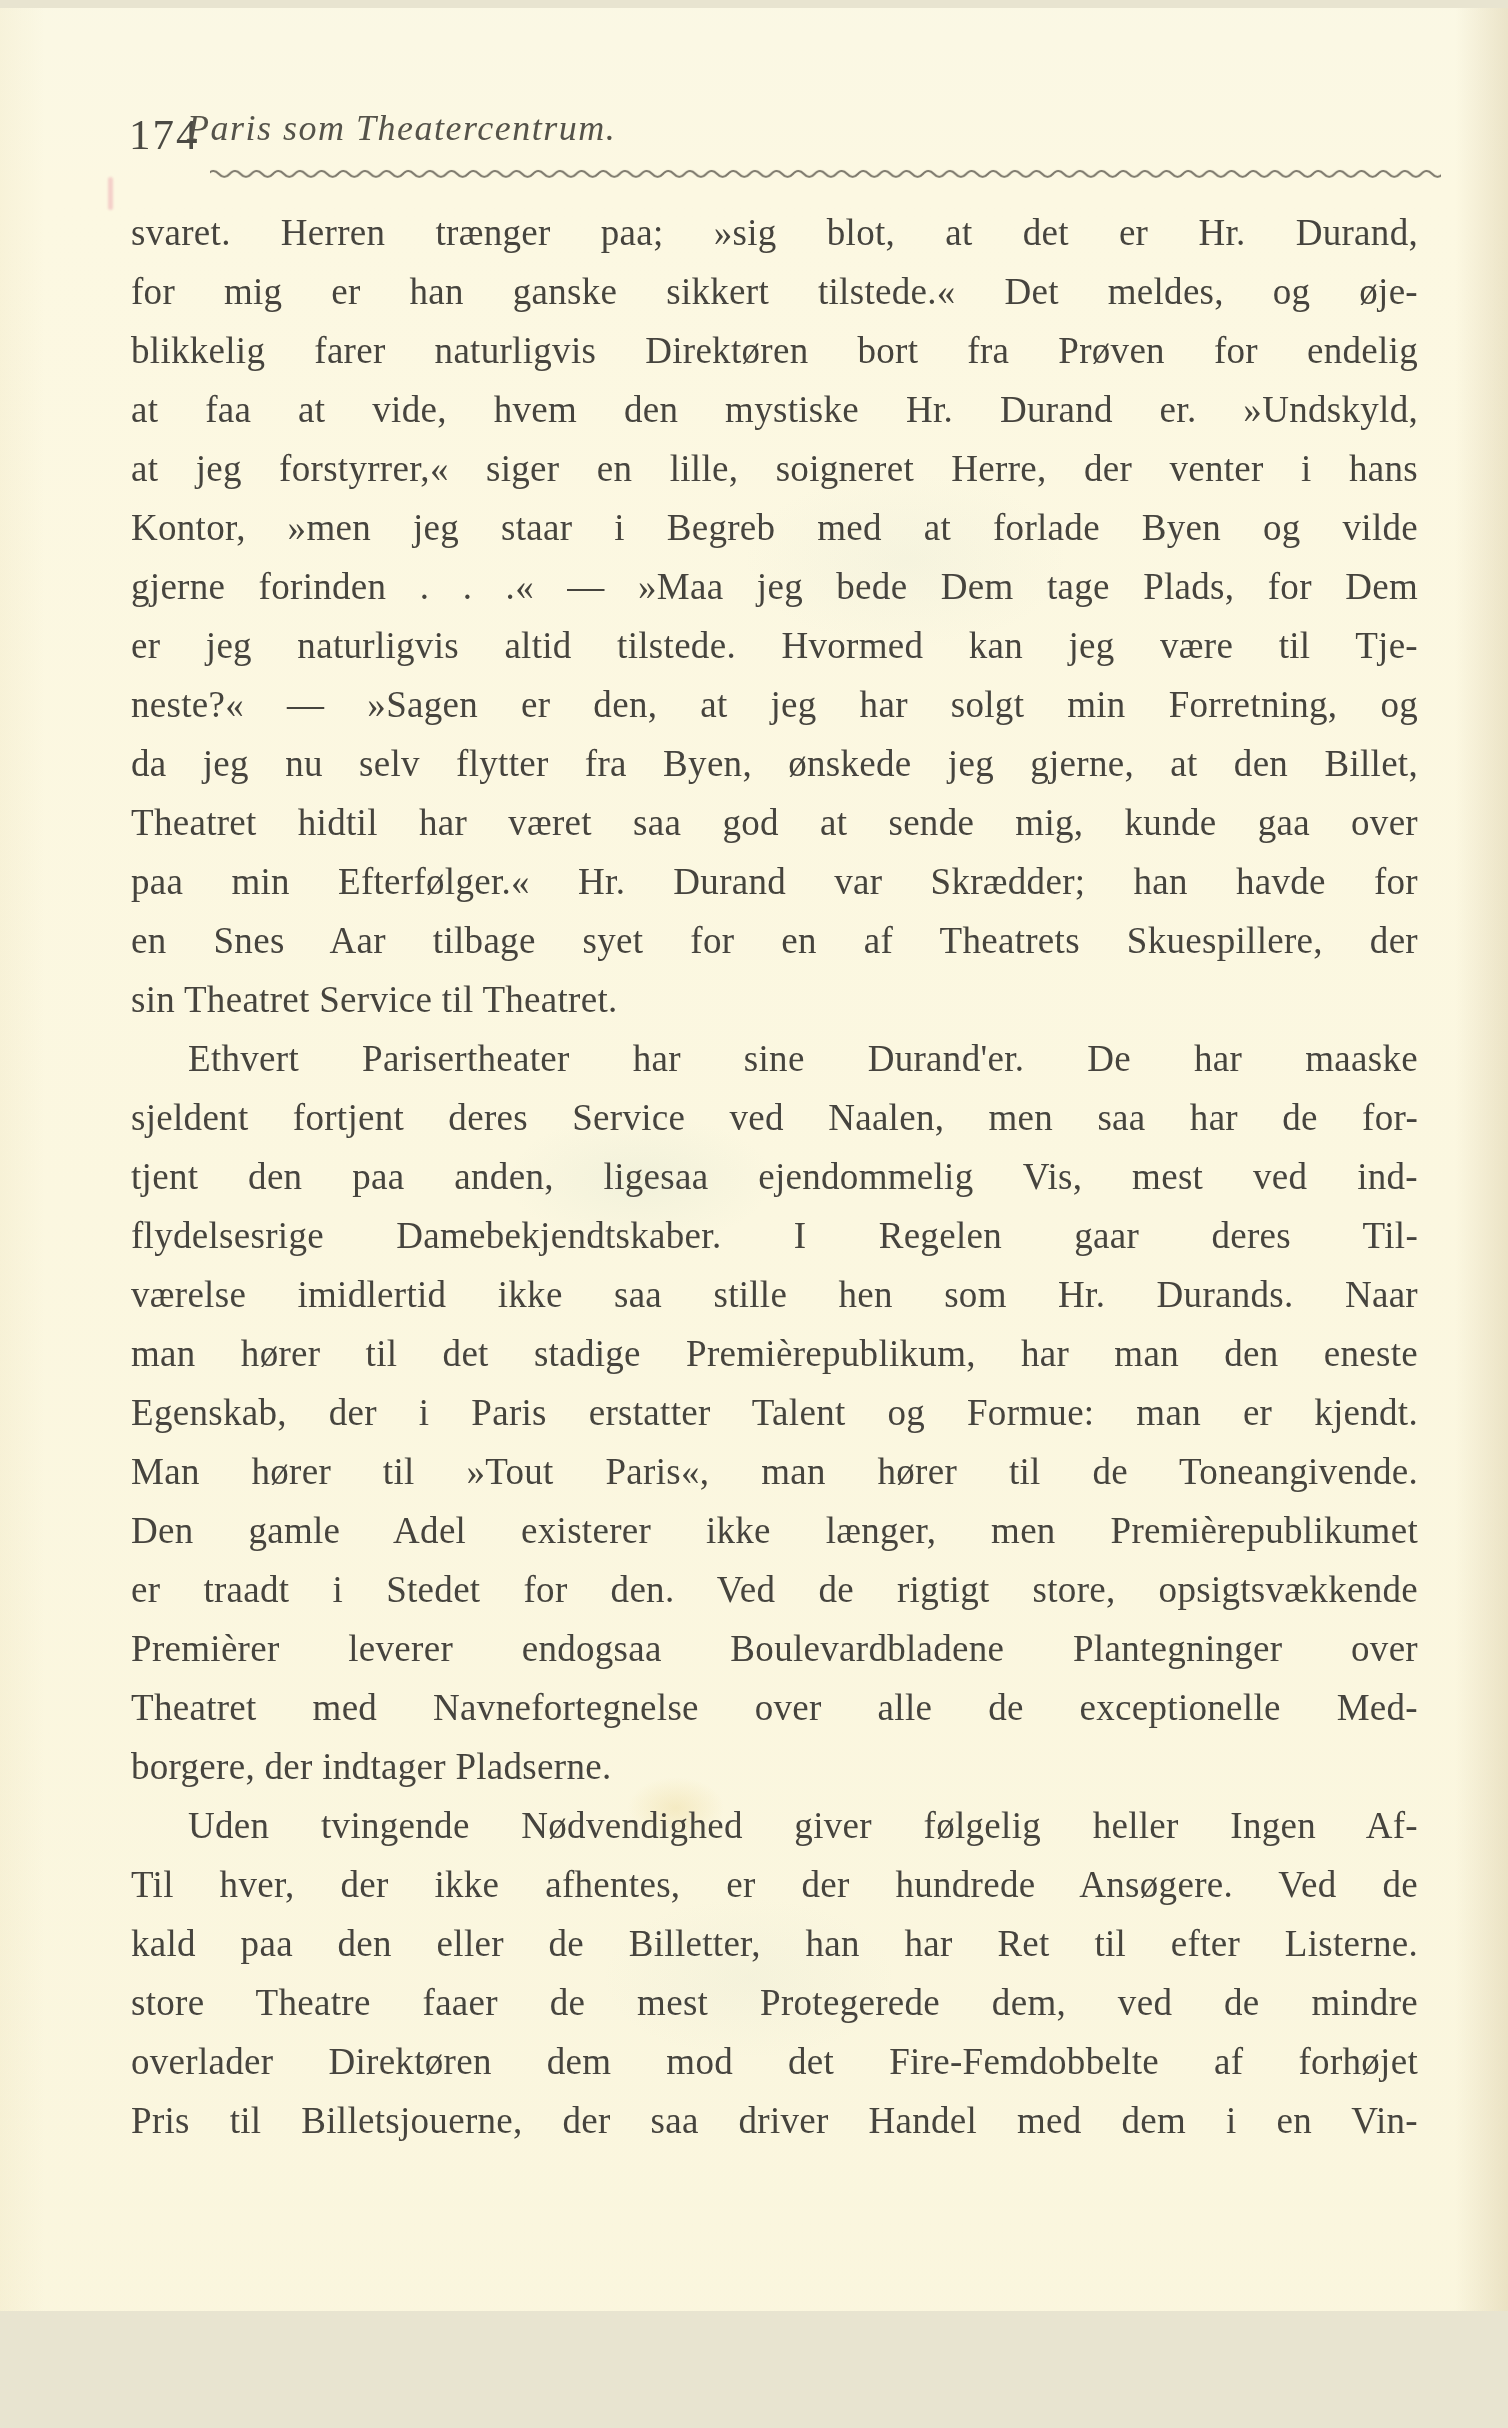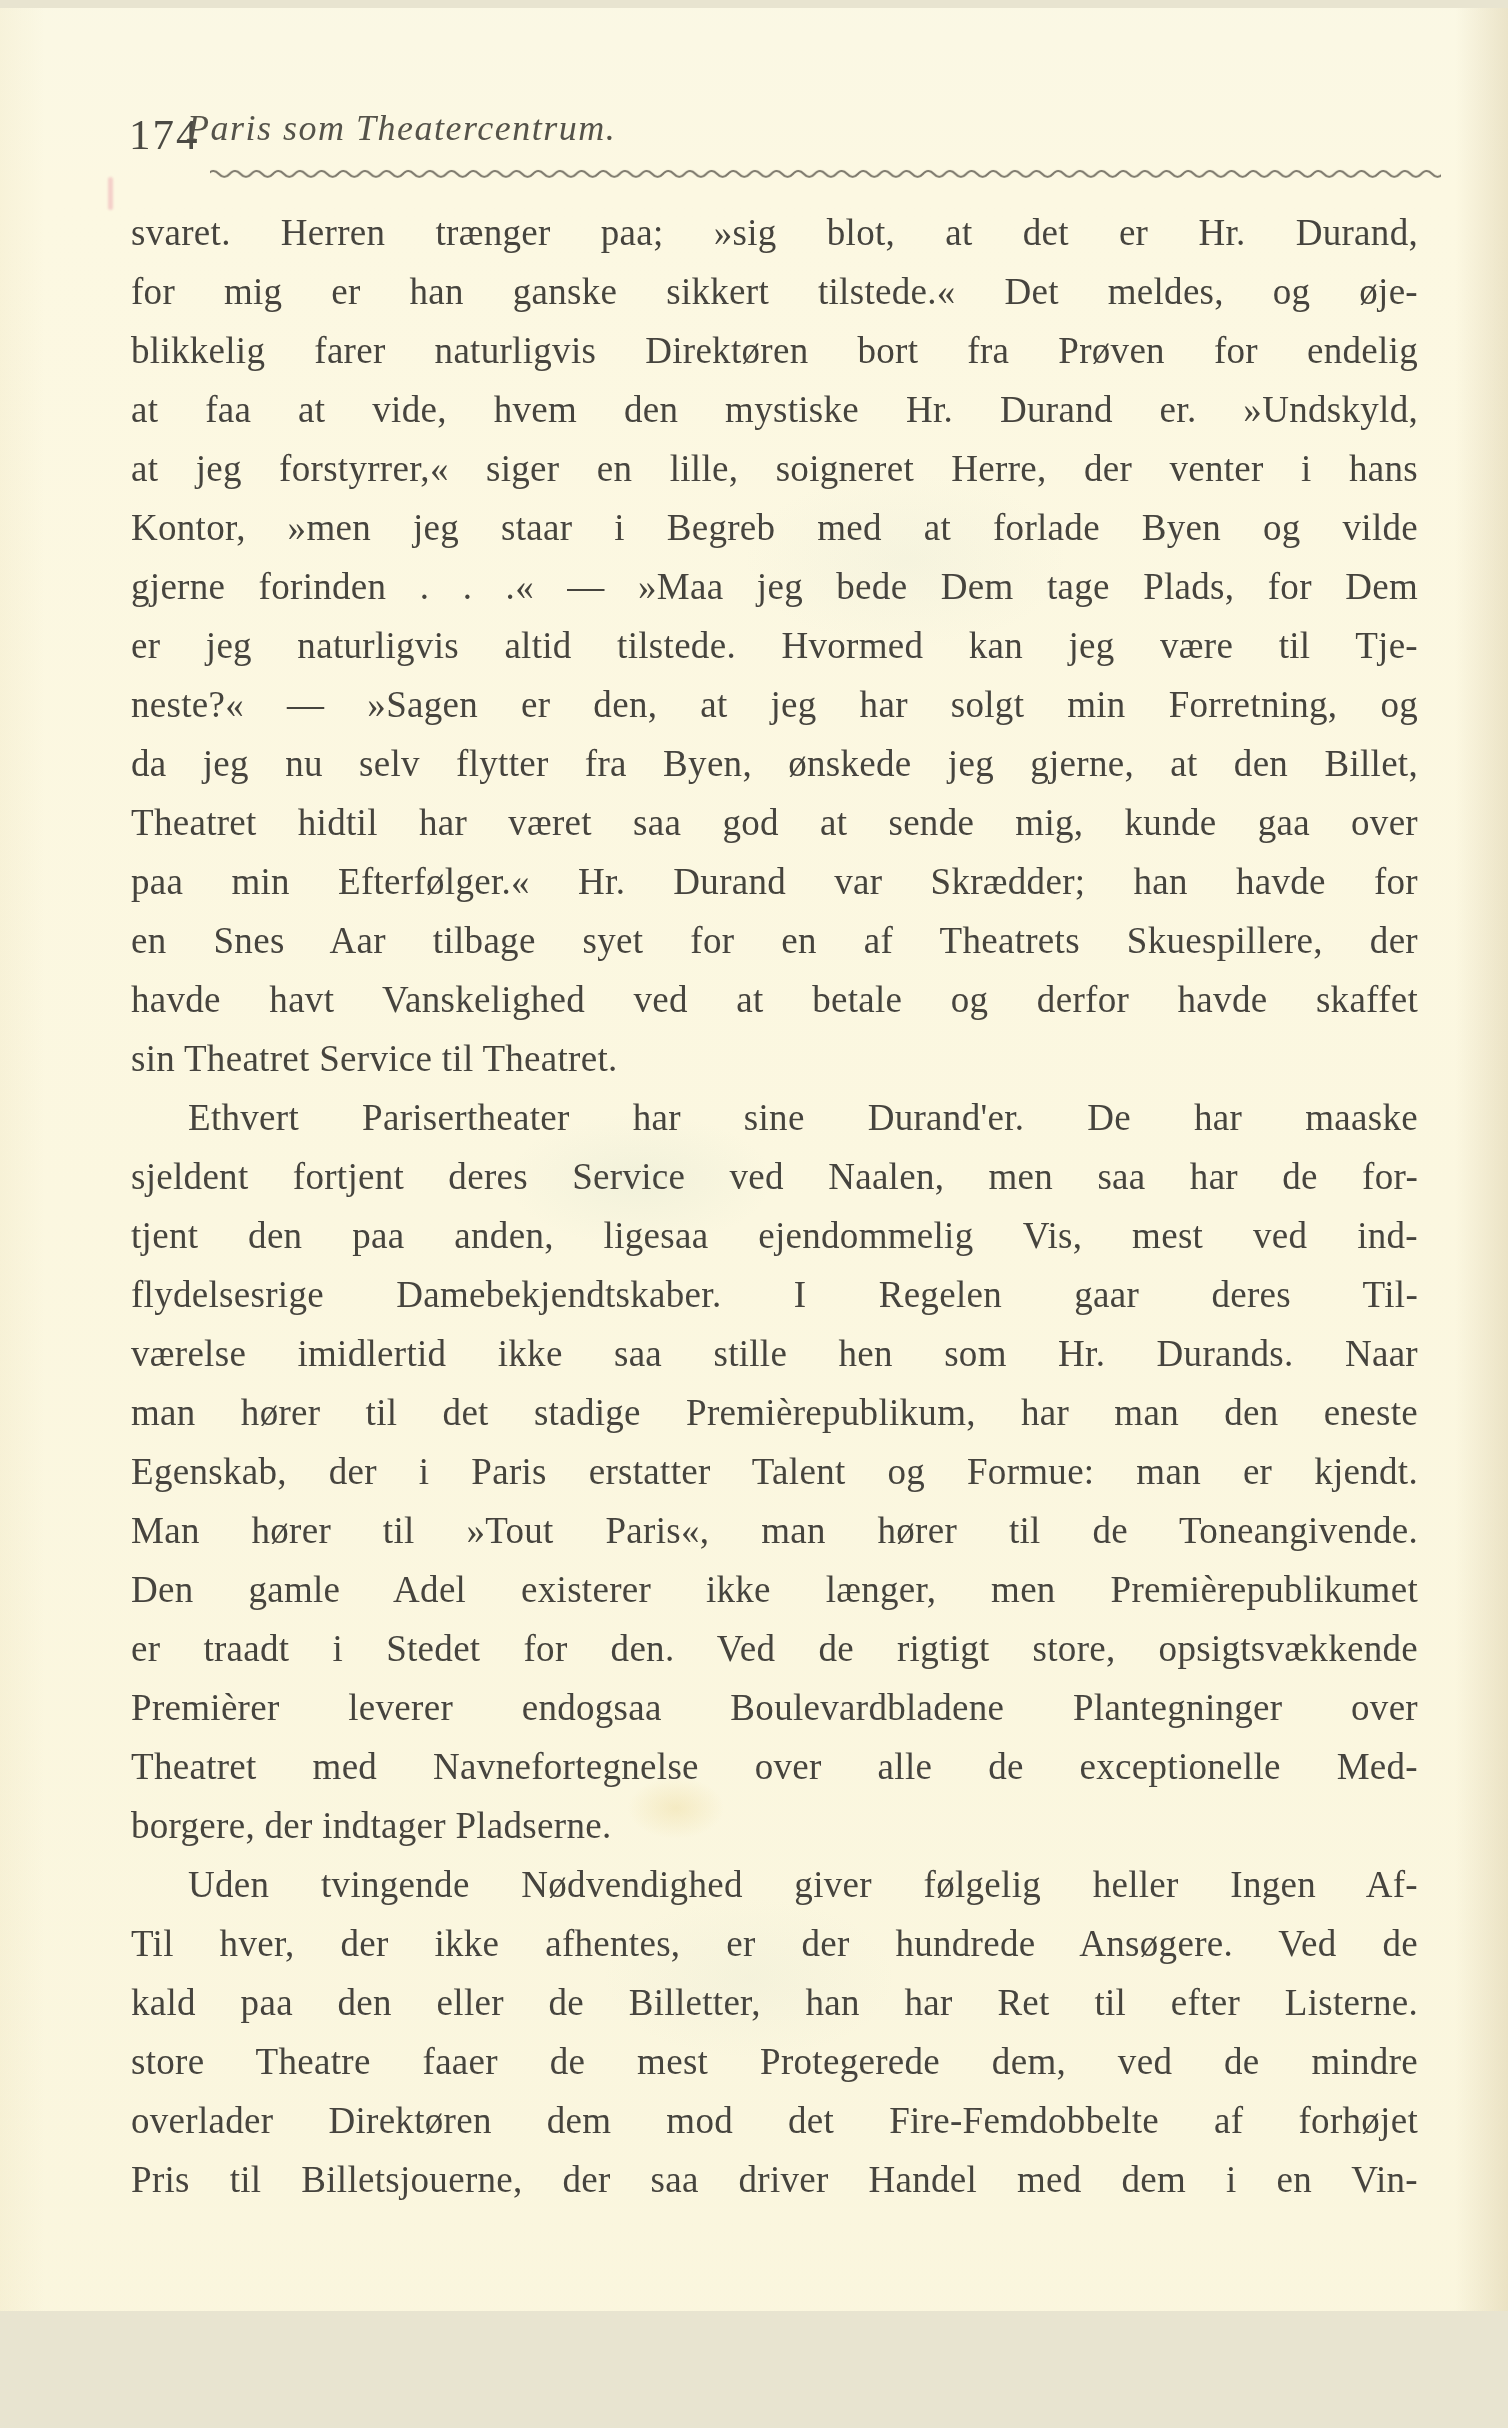--- a/index.html
+++ b/index.html
@@ -110,21 +110,20 @@
         <div class="line">at faa at vide, hvem den mystiske Hr. Durand er. »Undskyld,</div>
         <div class="line">at jeg forstyrrer,« siger en lille, soigneret Herre, der venter i hans</div>
         <div class="line">Kontor, »men jeg staar i Begreb med at forlade Byen og vilde</div>
         <div class="line">gjerne forinden . . .« — »Maa jeg bede Dem tage Plads, for Dem</div>
         <div class="line">er jeg naturligvis altid tilstede. Hvormed kan jeg være til Tje-</div>
         <div class="line">neste?« — »Sagen er den, at jeg har solgt min Forretning, og</div>
         <div class="line">da jeg nu selv flytter fra Byen, ønskede jeg gjerne, at den Billet,</div>
         <div class="line">Theatret hidtil har været saa god at sende mig, kunde gaa over</div>
         <div class="line">paa min Efterfølger.« Hr. Durand var Skrædder; han havde for</div>
         <div class="line">en Snes Aar tilbage syet for en af Theatrets Skuespillere, der</div>
-        <div class="line">havde havt Vanskelighed ved at betale og derfor havde skaffet</div>
         <div class="line flush">sin Theatret Service til Theatret.</div>
       </div>
       <div class="paragraph">
         <div class="line indent">Ethvert Parisertheater har sine Durand'er. De har maaske</div>
         <div class="line">sjeldent fortjent deres Service ved Naalen, men saa har de for-</div>
         <div class="line">tjent den paa anden, ligesaa ejendommelig Vis, mest ved ind-</div>
         <div class="line">flydelsesrige Damebekjendtskaber. I Regelen gaar deres Til-</div>
         <div class="line">værelse imidlertid ikke saa stille hen som Hr. Durands. Naar</div>
         <div class="line">man hører til det stadige Premièrepublikum, har man den eneste</div>
         <div class="line">Egenskab, der i Paris erstatter Talent og Formue: man er kjendt.</div>

